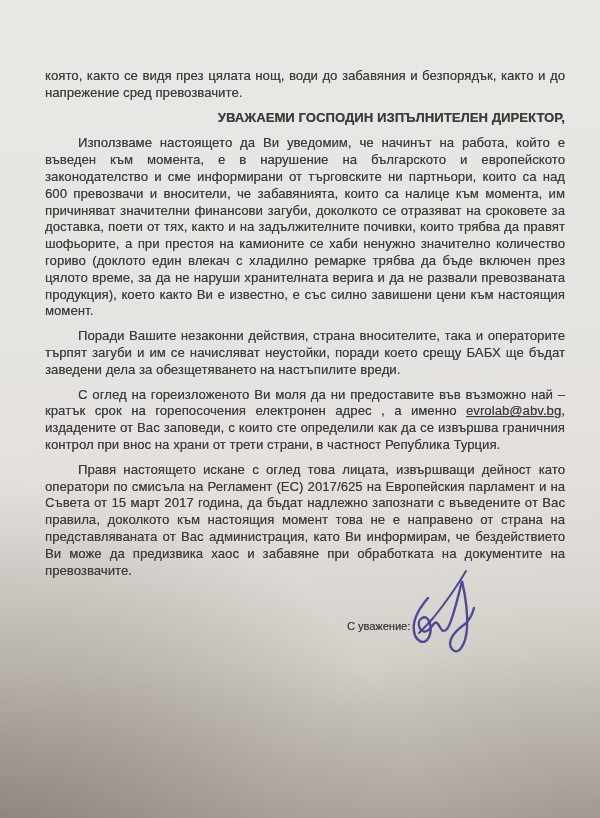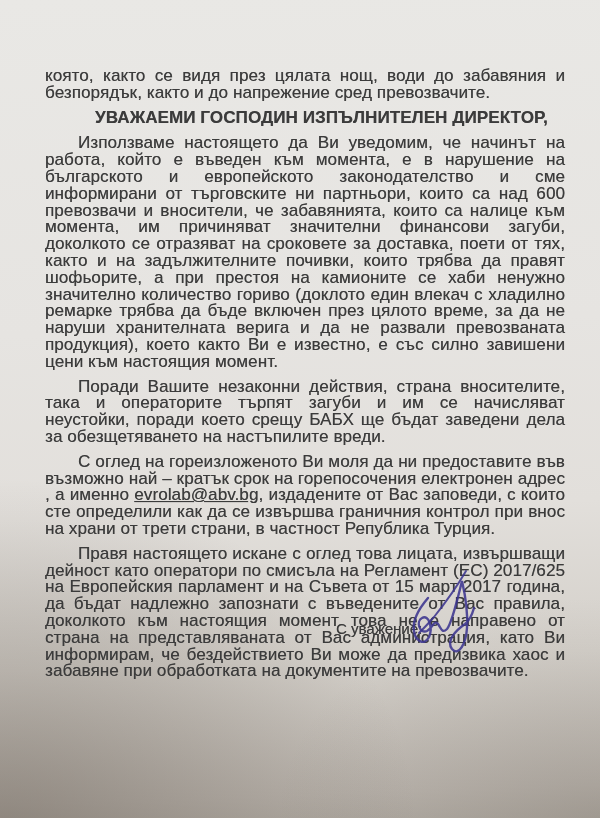--- a/index.html
+++ b/index.html
@@ -21,48 +21,48 @@
       radial-gradient(120% 75% at 0% 102%, rgba(84, 74, 64, 0.42), rgba(84,74,64,0) 58%),
       radial-gradient(90% 45% at 100% 100%, rgba(100, 92, 82, 0.22), rgba(100,92,82,0) 60%),
       linear-gradient(178deg, #e9e8e5 0%, #e6e4e1 40%, #e2dfdb 62%, #d4d0ca 80%, #bab4ad 96%, #b0aaa2 100%);
   }
   .content {
     position: absolute;
     left: 45px;
     top: 68px;
     width: 520px;
     color: #3b3b3b;
-    font-size: 17px;
+    font-size: 13px;
     line-height: 16.8px;
     text-align: justify;
     text-shadow: 0.25px 0.2px 0.35px rgba(55, 55, 55, 0.65);
     letter-spacing: 0.1px;
   }
   .para {
     margin: 0 0 8px 0;
     text-indent: 33px;
   }
   .para.continuation {
     text-indent: 0;
   }
   .salutation {
     margin: 0 0 9px 0;
     padding-left: 33px;
     font-weight: bold;
-    text-align: center;
+    text-align: right;
   }
   .email {
     text-decoration: underline;
     color: inherit;
   }
   .closing-label {
     position: absolute;
-    left: 336px;
+    left: 347px;
     top: 620px;
-    font-size: 15px;
+    font-size: 11px;
     color: #3b3b3b;
     text-shadow: 0.25px 0.2px 0.35px rgba(55, 55, 55, 0.65);
   }
   .signature {
     position: absolute;
     left: 398px;
     top: 568px;
     width: 100px;
     height: 102px;
   }

